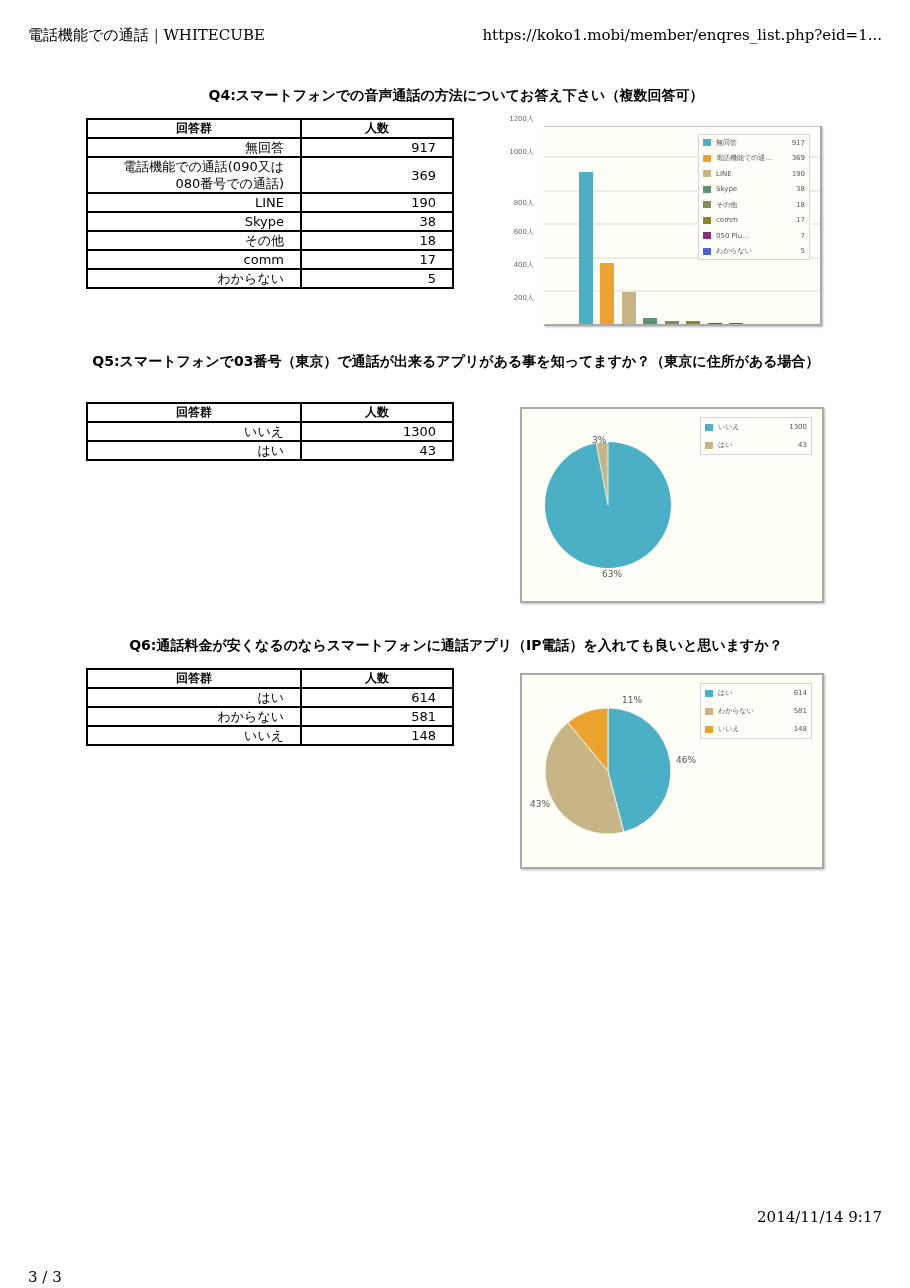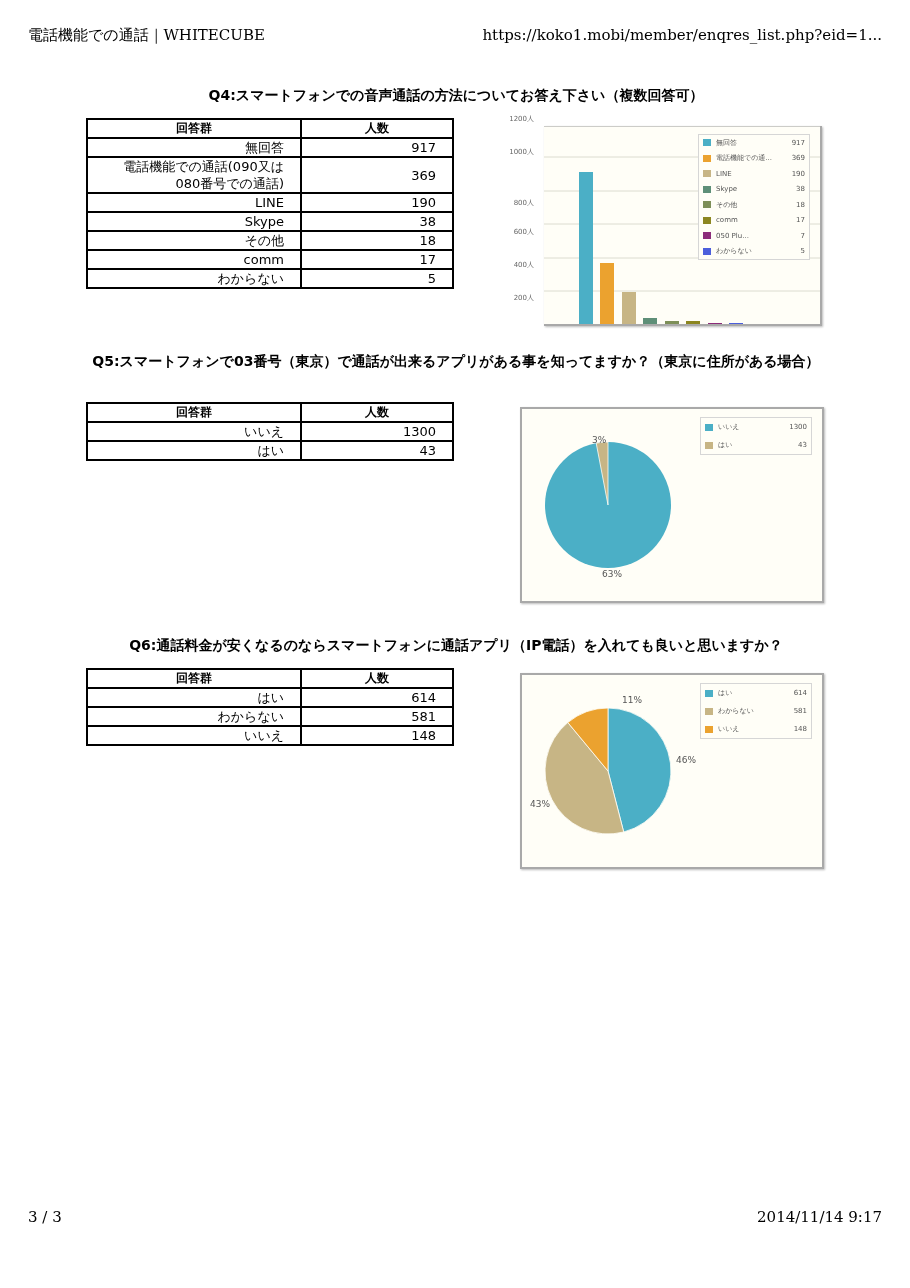--- a/index.html
+++ b/index.html
@@ -1,19 +1,19 @@
 <!DOCTYPE html>
 <html><head>
 <meta charset="utf-8">
 <style>
   html, body { margin: 0; padding: 0; background: #ffffff; }
   body { width: 910px; height: 1288px; position: relative; font-family: "DejaVu Sans", sans-serif; color: #000; overflow: hidden; }
   .hdr-left { position: absolute; left: 28px; top: 26px; font-family: "DejaVu Serif", serif; font-size: 15px; }
   .hdr-right { position: absolute; right: 28px; top: 26px; font-family: "DejaVu Serif", serif; font-size: 15px; }
-  .ftr-left { position: absolute; left: 28px; top: 1208px; font-family: "DejaVu Serif", serif; font-size: 15px; }
+  .ftr-left { position: absolute; left: 28px; top: 1268px; font-family: "DejaVu Serif", serif; font-size: 15px; }
   .ftr-right { position: absolute; right: 28px; top: 1208px; font-family: "DejaVu Serif", serif; font-size: 15px; }
   .qtitle { position: absolute; left: 86px; width: 740px; text-align: center; font-weight: bold; font-size: 14px; line-height: 18px; }
   table.res { position: absolute; left: 86px; width: 368px; border-collapse: collapse; font-size: 13px; }
   table.res th, table.res td { border: 2px solid #000; padding: 0 16px; height: 17px; line-height: 17px; }
   table.res th { font-weight: bold; text-align: center; font-size: 12px; }
   table.res td { text-align: right; }
   table.res td.c1 { width: 180px; }
   .chartbox { position: absolute; background: #fffef7; border: 2px solid #a9a9a9; box-shadow: 1px 1px 2px #bbb; }
   .legend { position: absolute; background: #fffef7; border: 1px solid #d6d6d6; font-size: 7px; color: #555; }
   .leg-row { display: flex; align-items: center; height: 15.5px; padding: 0 4px; }

